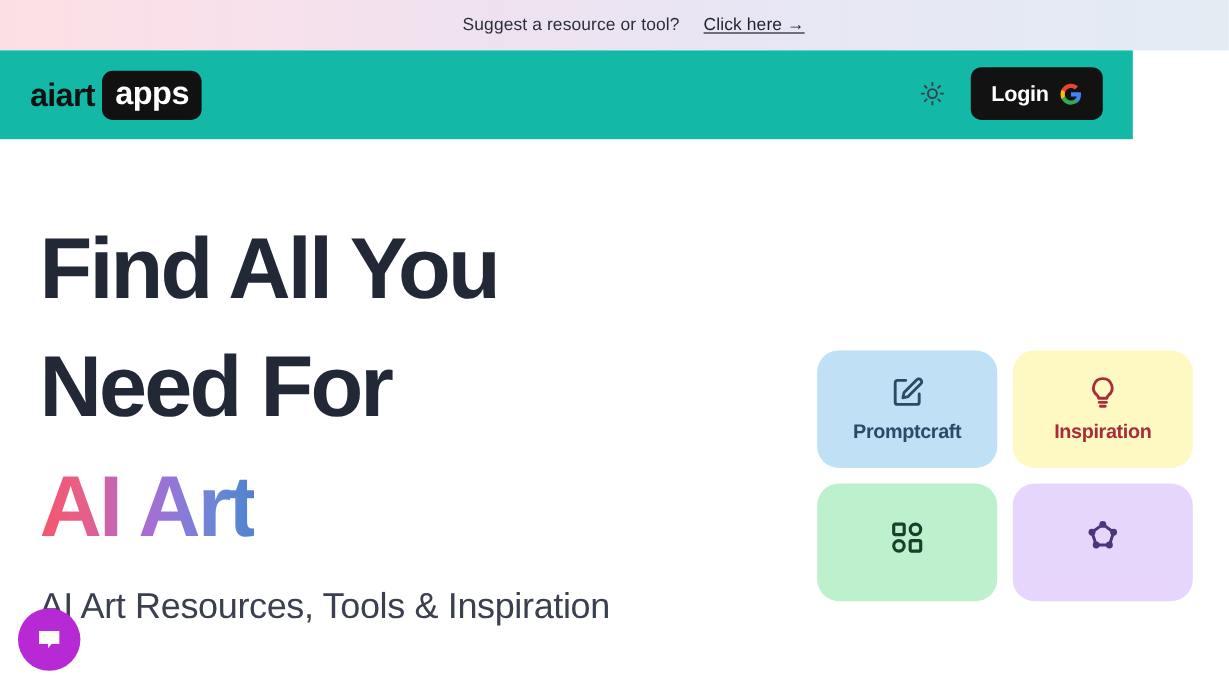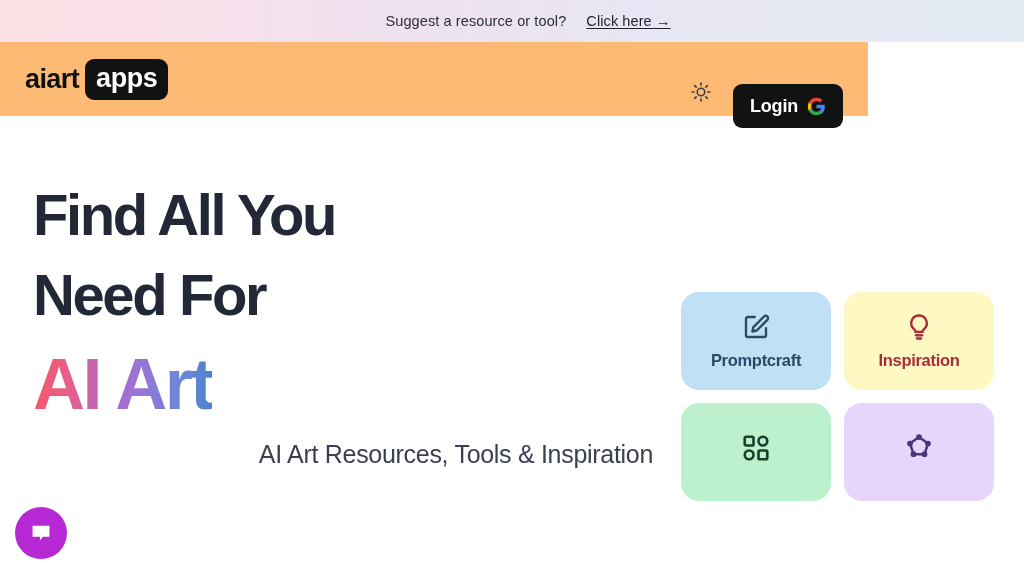--- a/index.html
+++ b/index.html
@@ -39,23 +39,23 @@
     text-underline-offset: 2px;
     margin-left: 20px;
     cursor: pointer;
     white-space: nowrap;
   }
 
   
   .header {
     position: absolute;
     top: 42px; left: 0;
-    width: 868px;
+    width: 944px;
     height: 74px;
-    background: #fdba74;
+    background: #14b8a6;
   }
   .logo {
     position: absolute;
     left: 25px;
     top: 18px;
     display: flex;
     align-items: center;
     height: 38px;
   }
   .logo-word {
@@ -98,59 +98,57 @@
     color: #ffffff;
     border: none;
     border-radius: 9px;
     padding: 0 17px;
     height: 44px;
     font-size: 18px;
     font-weight: 700;
     letter-spacing: -0.2px;
     cursor: pointer;
     font-family: "Liberation Sans", sans-serif;
-    margin-top: 28px;
   }
   .g-logo { width: 19px; height: 19px; display: block; }
 
   
   .hero {
     position: absolute;
     left: 33px;
     top: 175px;
     width: 620px;
   }
   .hero-line {
-    font-size: 58px;
+    font-size: 72px;
     font-weight: 800;
     line-height: 1.38;
     letter-spacing: -2.4px;
     color: #232836;
     white-space: nowrap;
   }
   .hero-accent {
     font-size: 72px;
     font-weight: 800;
     line-height: 1.38;
     letter-spacing: -2.4px;
     white-space: nowrap;
     background: linear-gradient(90deg, #f4566c 0%, #e85f88 20%, #b06ad0 45%, #9177d8 63%, #6b87d6 82%, #4f82cd 100%);
     -webkit-background-clip: text;
     background-clip: text;
     -webkit-text-fill-color: transparent;
     color: transparent;
     display: inline-block;
   }
   .hero-sub {
-    margin-top: 6px;
-    font-size: 25px;
+    margin-top: 16px;
+    font-size: 30px;
     color: #3b4050;
     letter-spacing: -0.3px;
     white-space: nowrap;
-    text-align: right;
   }
 
   
   .cards {
     position: absolute;
     left: 681px;
     top: 292px;
     width: 312px;
     display: grid;
     grid-template-columns: 150px 150px;

